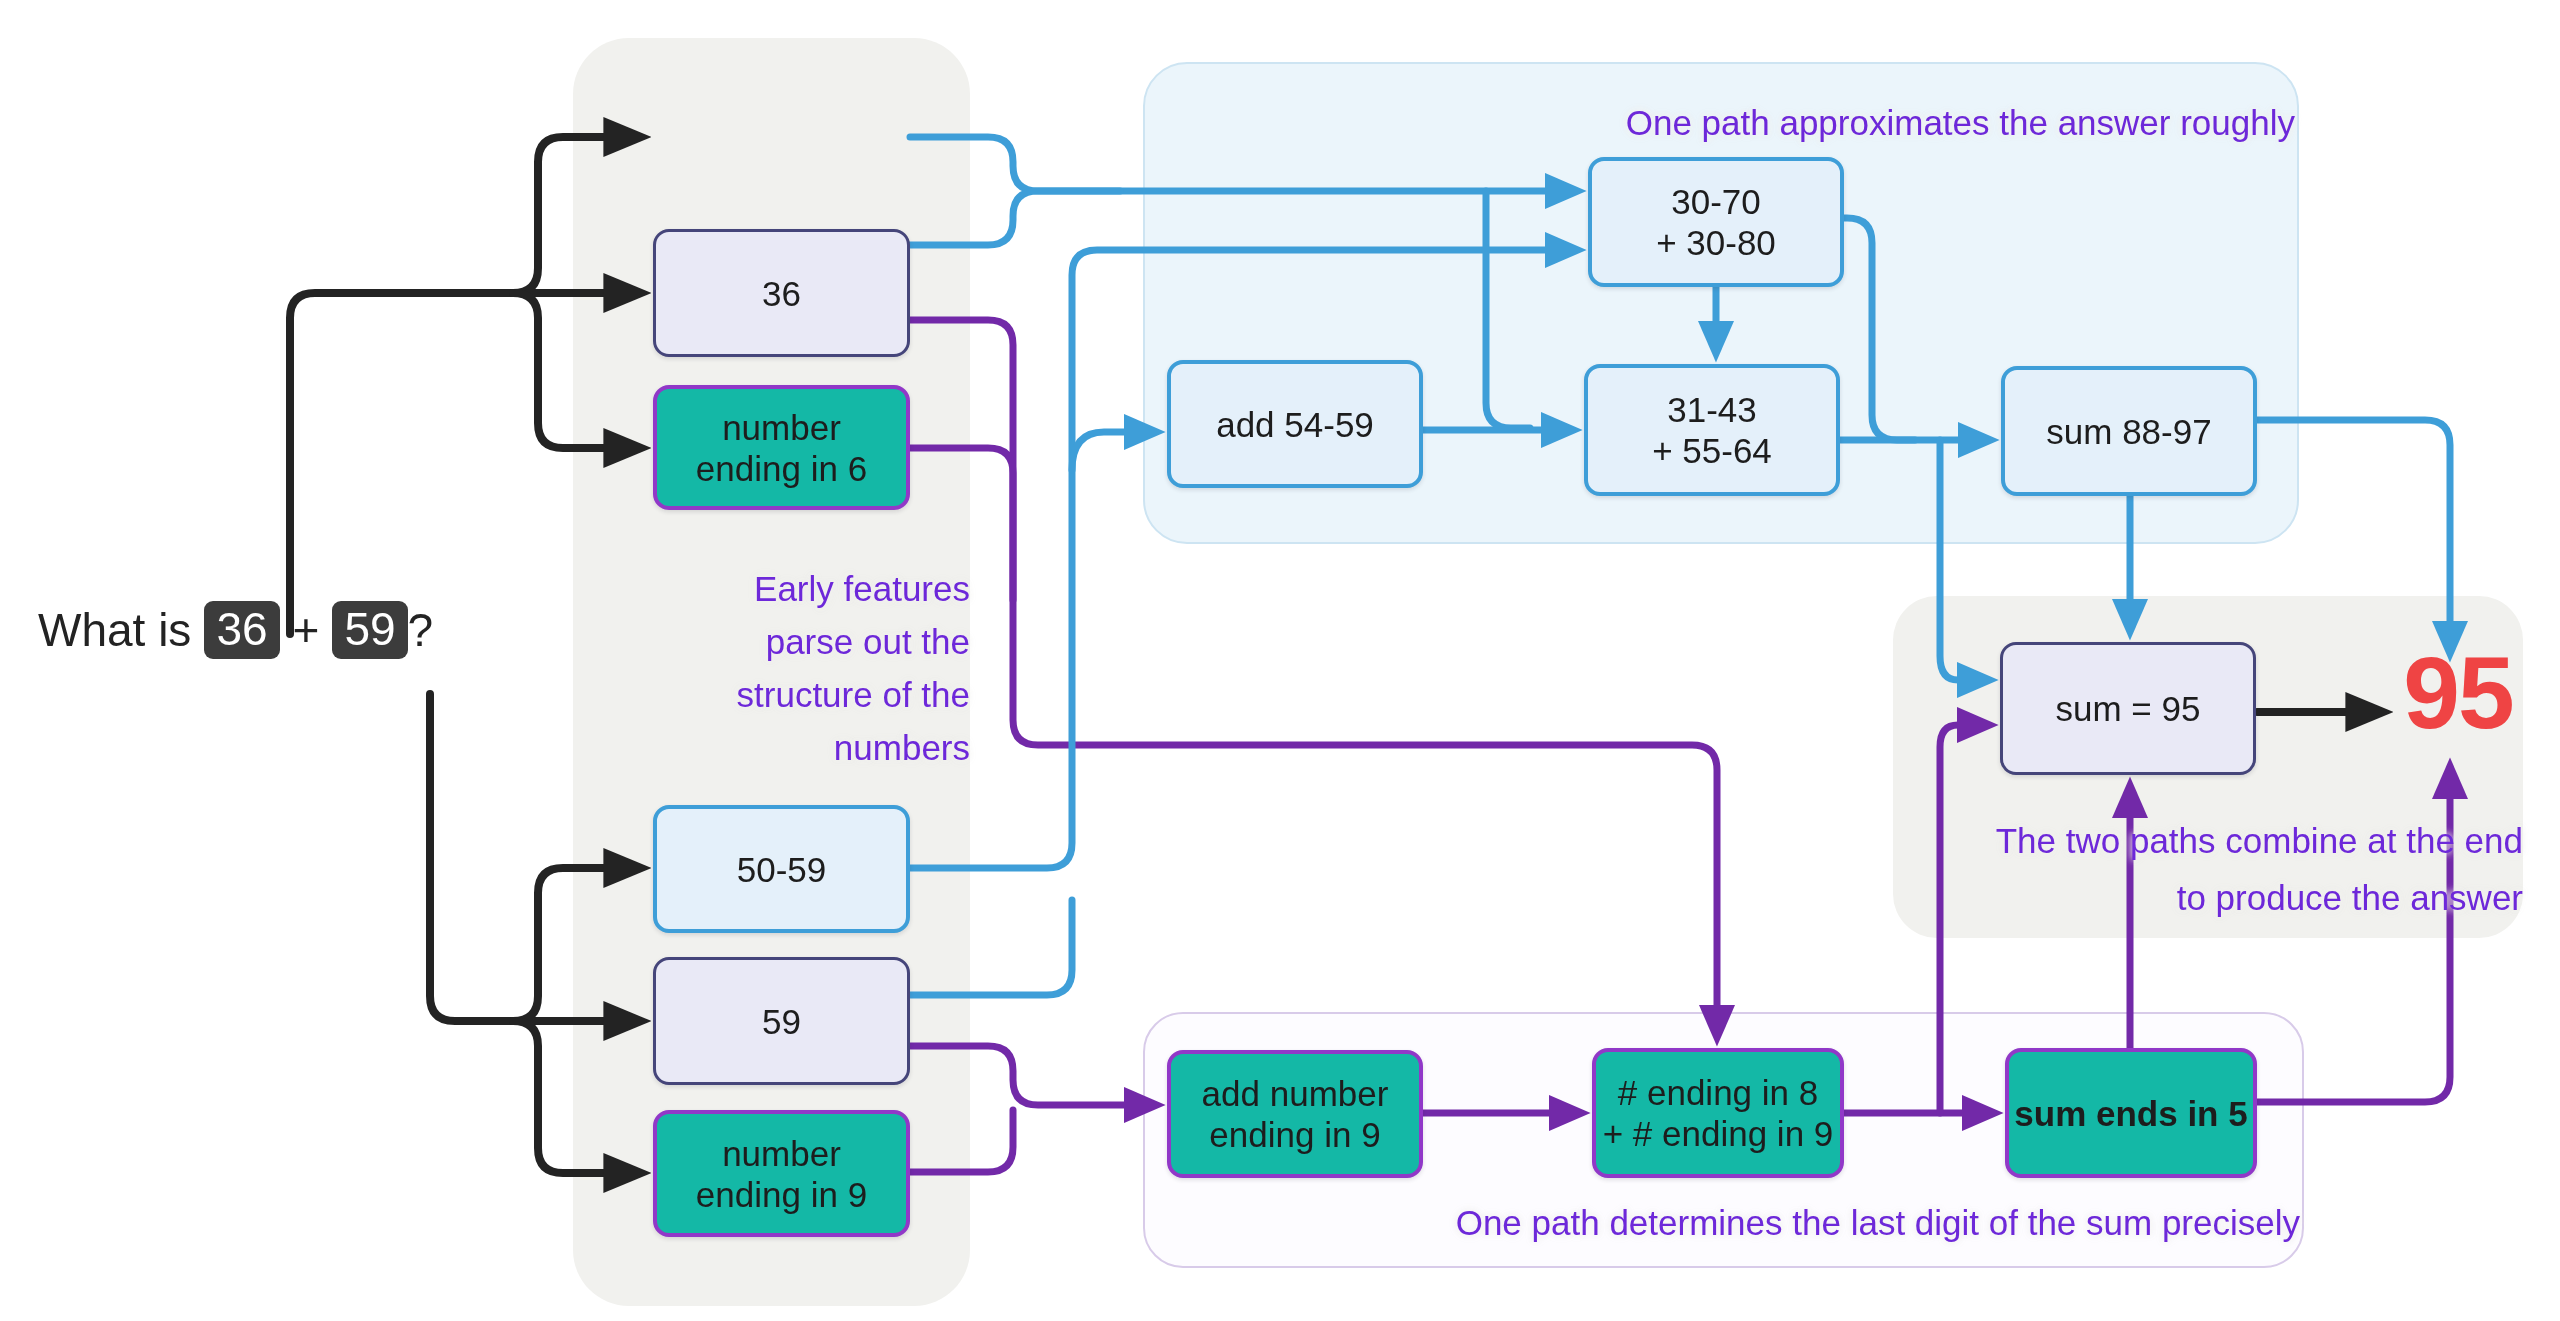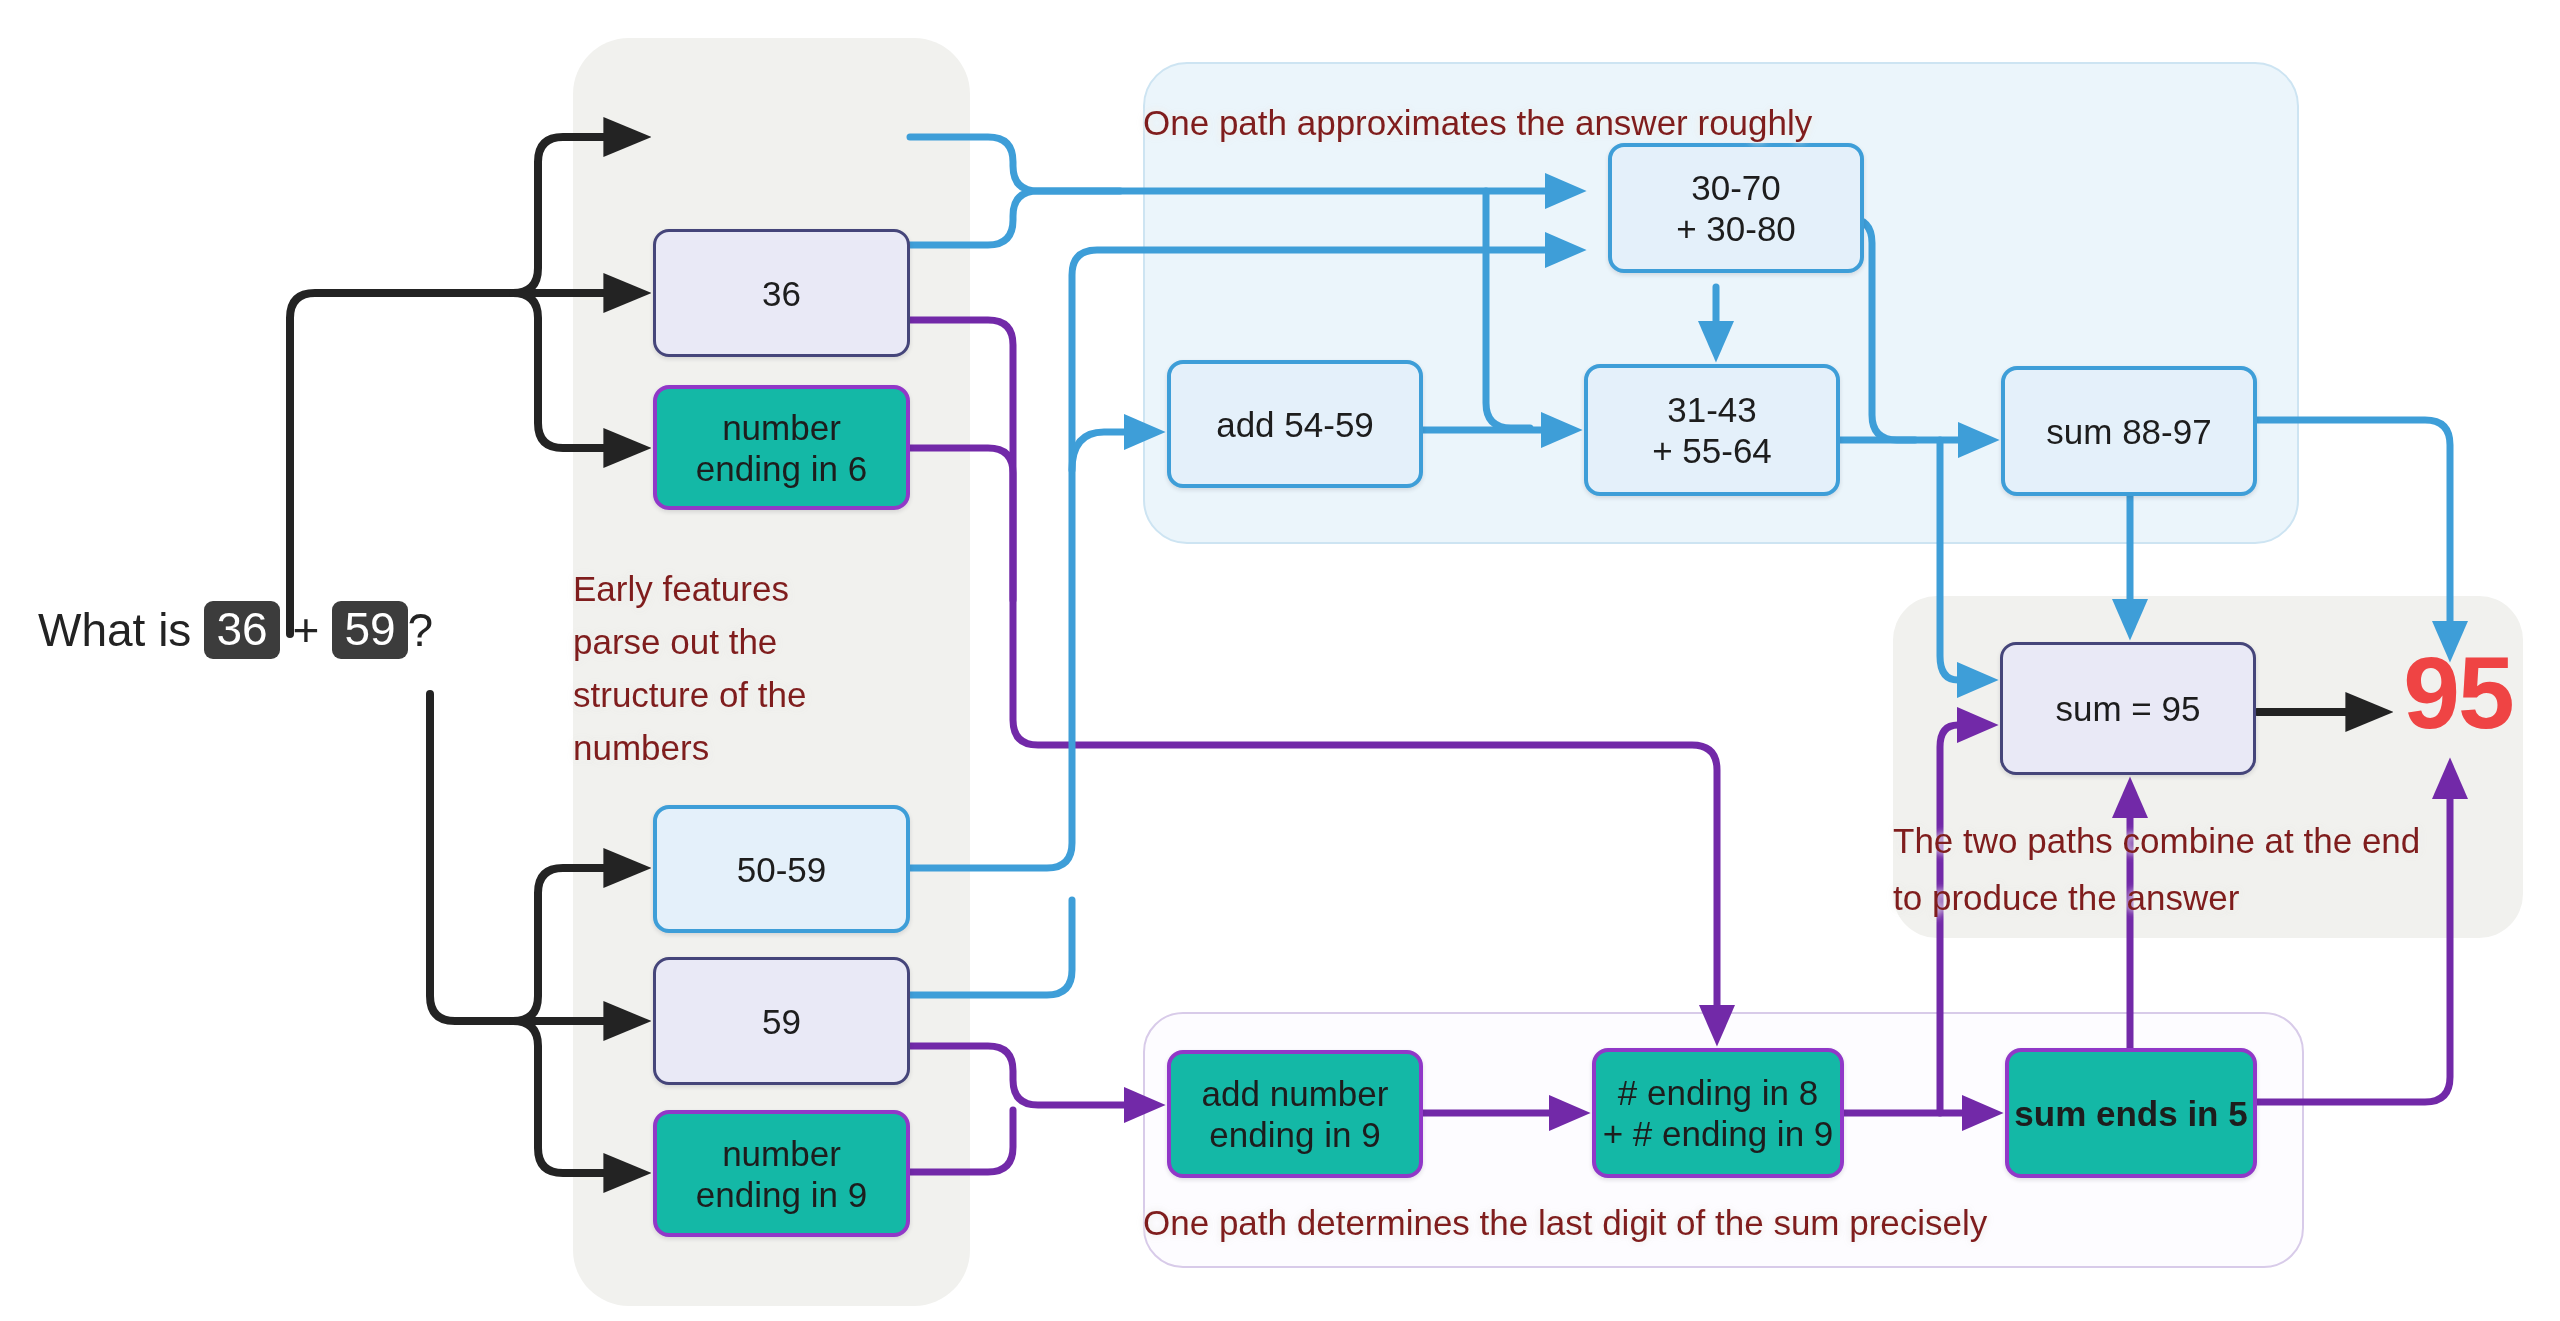--- a/index.html
+++ b/index.html
@@ -18,22 +18,22 @@
   .node{
     position:absolute;z-index:3;display:flex;align-items:center;justify-content:center;
     text-align:center;font-size:35px;line-height:41px;white-space:pre-line;
     border-radius:16px;box-shadow:0 2px 4px rgba(40,40,60,.14);color:#1d1d1d;
   }
   .node-blue{background:#e4f0fa;border:4px solid #3e9ed8;}
   .node-lavender{background:#e9e9f6;border:3px solid #45457a;}
   .node-purple{background:#14b8a6;border:4px solid #9138c8;}
   
   .caption{
-    position:absolute;z-index:4;text-align:left;font-size:35px;line-height:53px;
-    white-space:pre-line;color:#7f1d1d;
+    position:absolute;z-index:4;text-align:right;font-size:35px;line-height:53px;
+    white-space:pre-line;color:#6d28d9;
     text-shadow:0 0 6px rgba(241,241,238,.95),0 0 10px rgba(241,241,238,.9);
   }
   
   #question{
     position:absolute;left:38px;top:600px;height:60px;z-index:3;
     display:flex;align-items:center;
     font-family:Liberation Sans, sans-serif;font-size:46px;color:#232323;
   }
   .token{
     background:#3c3c3c;color:#ffffff;border-radius:9px;padding:2px 12px 4px;
@@ -124,21 +124,21 @@
   <div class="node node-lavender" style="left:653px;top:957px;width:251px;height:122px;">59</div>
   <div class="node node-purple" style="left:653px;top:1110px;width:249px;height:119px;">number
 ending in 9</div>
 
   <div class="caption" style="left:573px;top:562px;width:397px;">Early features
 parse out the
 structure of the
 numbers</div>
 
   <div class="caption" style="left:1143px;top:96px;width:1152px;">One path approximates the answer roughly</div>
-  <div class="node node-blue" style="left:1588px;top:143px;width:248px;height:122px;margin-left:20px;">30-70
+  <div class="node node-blue" style="left:1588px;top:157px;width:248px;height:122px;">30-70
 + 30-80</div>
   <div class="node node-blue" style="left:1167px;top:360px;width:248px;height:120px;">add 54-59</div>
   <div class="node node-blue" style="left:1584px;top:364px;width:248px;height:124px;">31-43
 + 55-64</div>
   <div class="node node-blue" style="left:2001px;top:366px;width:248px;height:122px;">sum 88-97</div>
 
   <div class="node node-purple" style="left:1167px;top:1050px;width:248px;height:120px;">add number
 ending in 9</div>
   <div class="node node-purple" style="left:1592px;top:1048px;width:244px;height:122px;"># ending in 8
 + # ending in 9</div>

